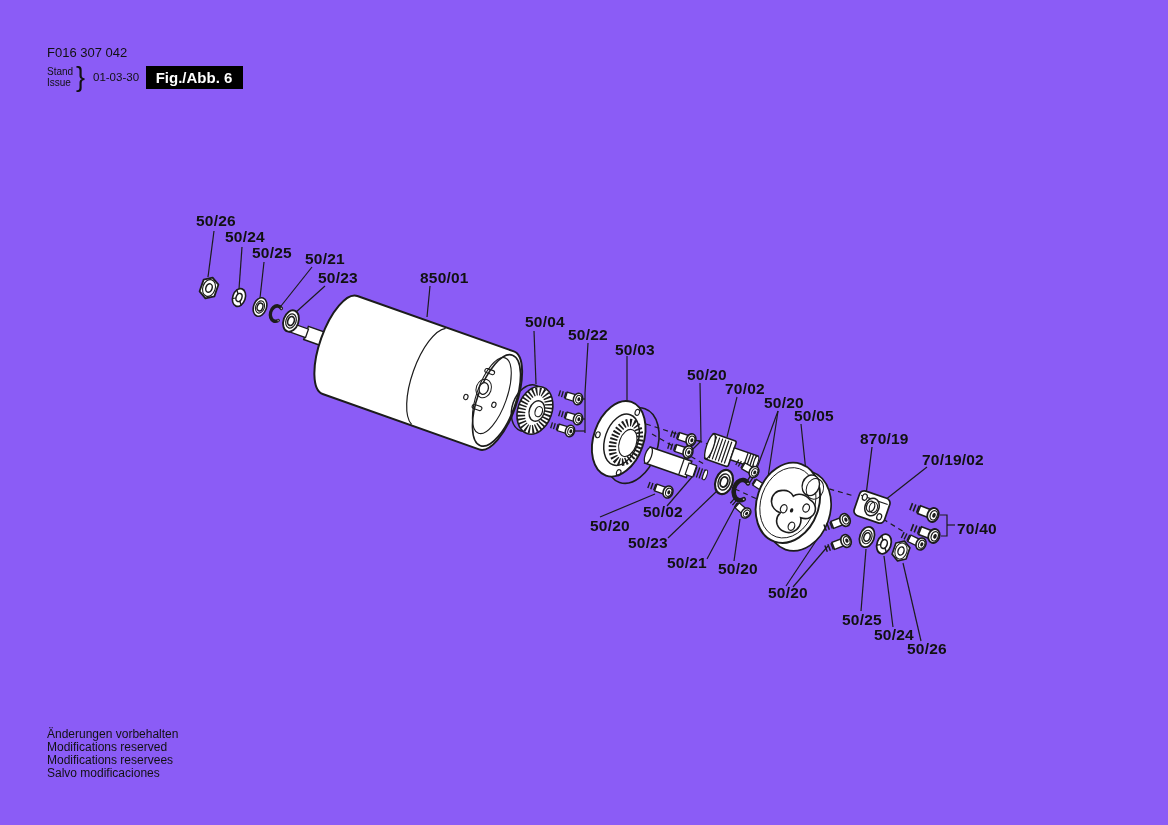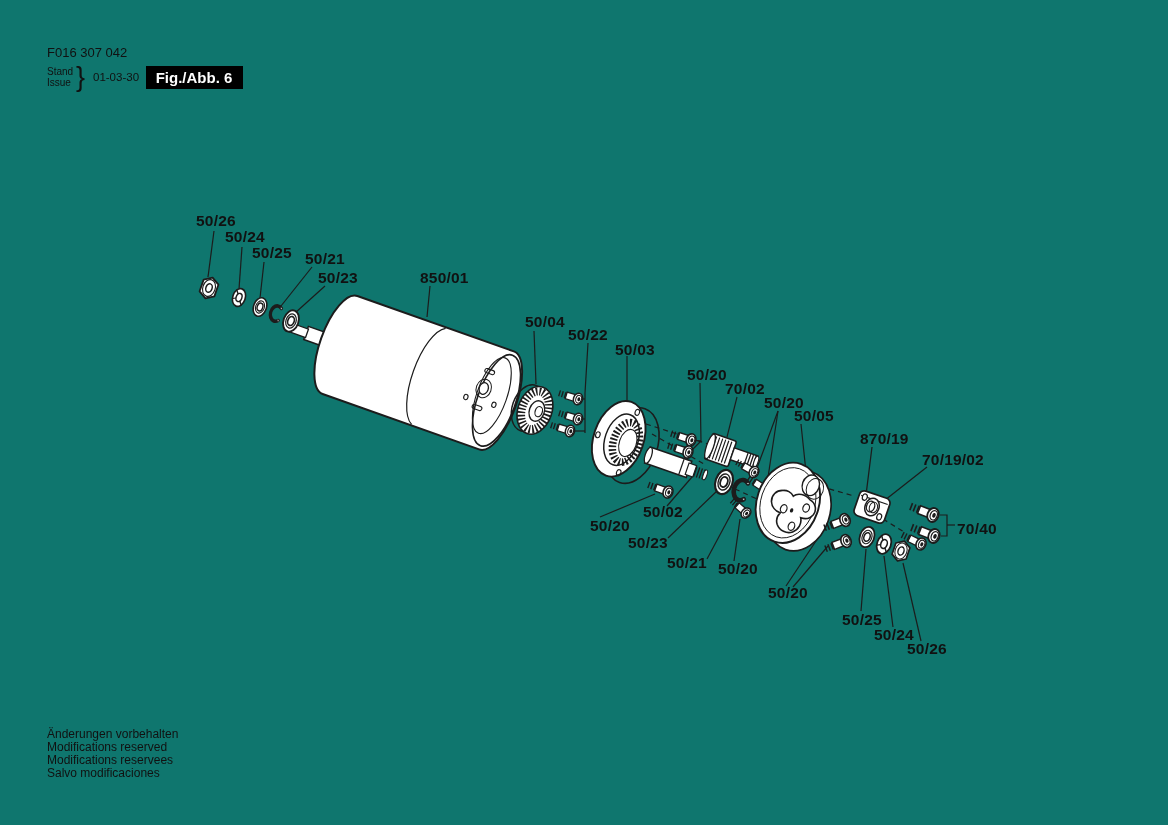--- a/index.html
+++ b/index.html
@@ -1,16 +1,16 @@
 <!DOCTYPE html>
 <html><head>
 <meta charset="utf-8">
 <style>
   html,body{margin:0;padding:0;background:#fff;}
-  #page{position:relative;width:1168px;height:825px;background:#0f766e;
+  #page{position:relative;width:1168px;height:825px;background:#8b5cf6;
         font-family:"Liberation Sans",sans-serif;overflow:hidden;}
   svg{position:absolute;left:0;top:0;}
   text{fill:#111;}
   .lbl{font-size:15.5px;font-weight:bold;letter-spacing:0.2px;}
   .hdr{font-size:13px;}
   .sm{font-size:10px;}
   .date{font-size:11.5px;}
   .figtxt{font-size:15px;font-weight:bold;fill:#fff;}
   .ftr{font-size:12px;}
   .brace{font-size:27px;font-weight:200;}

